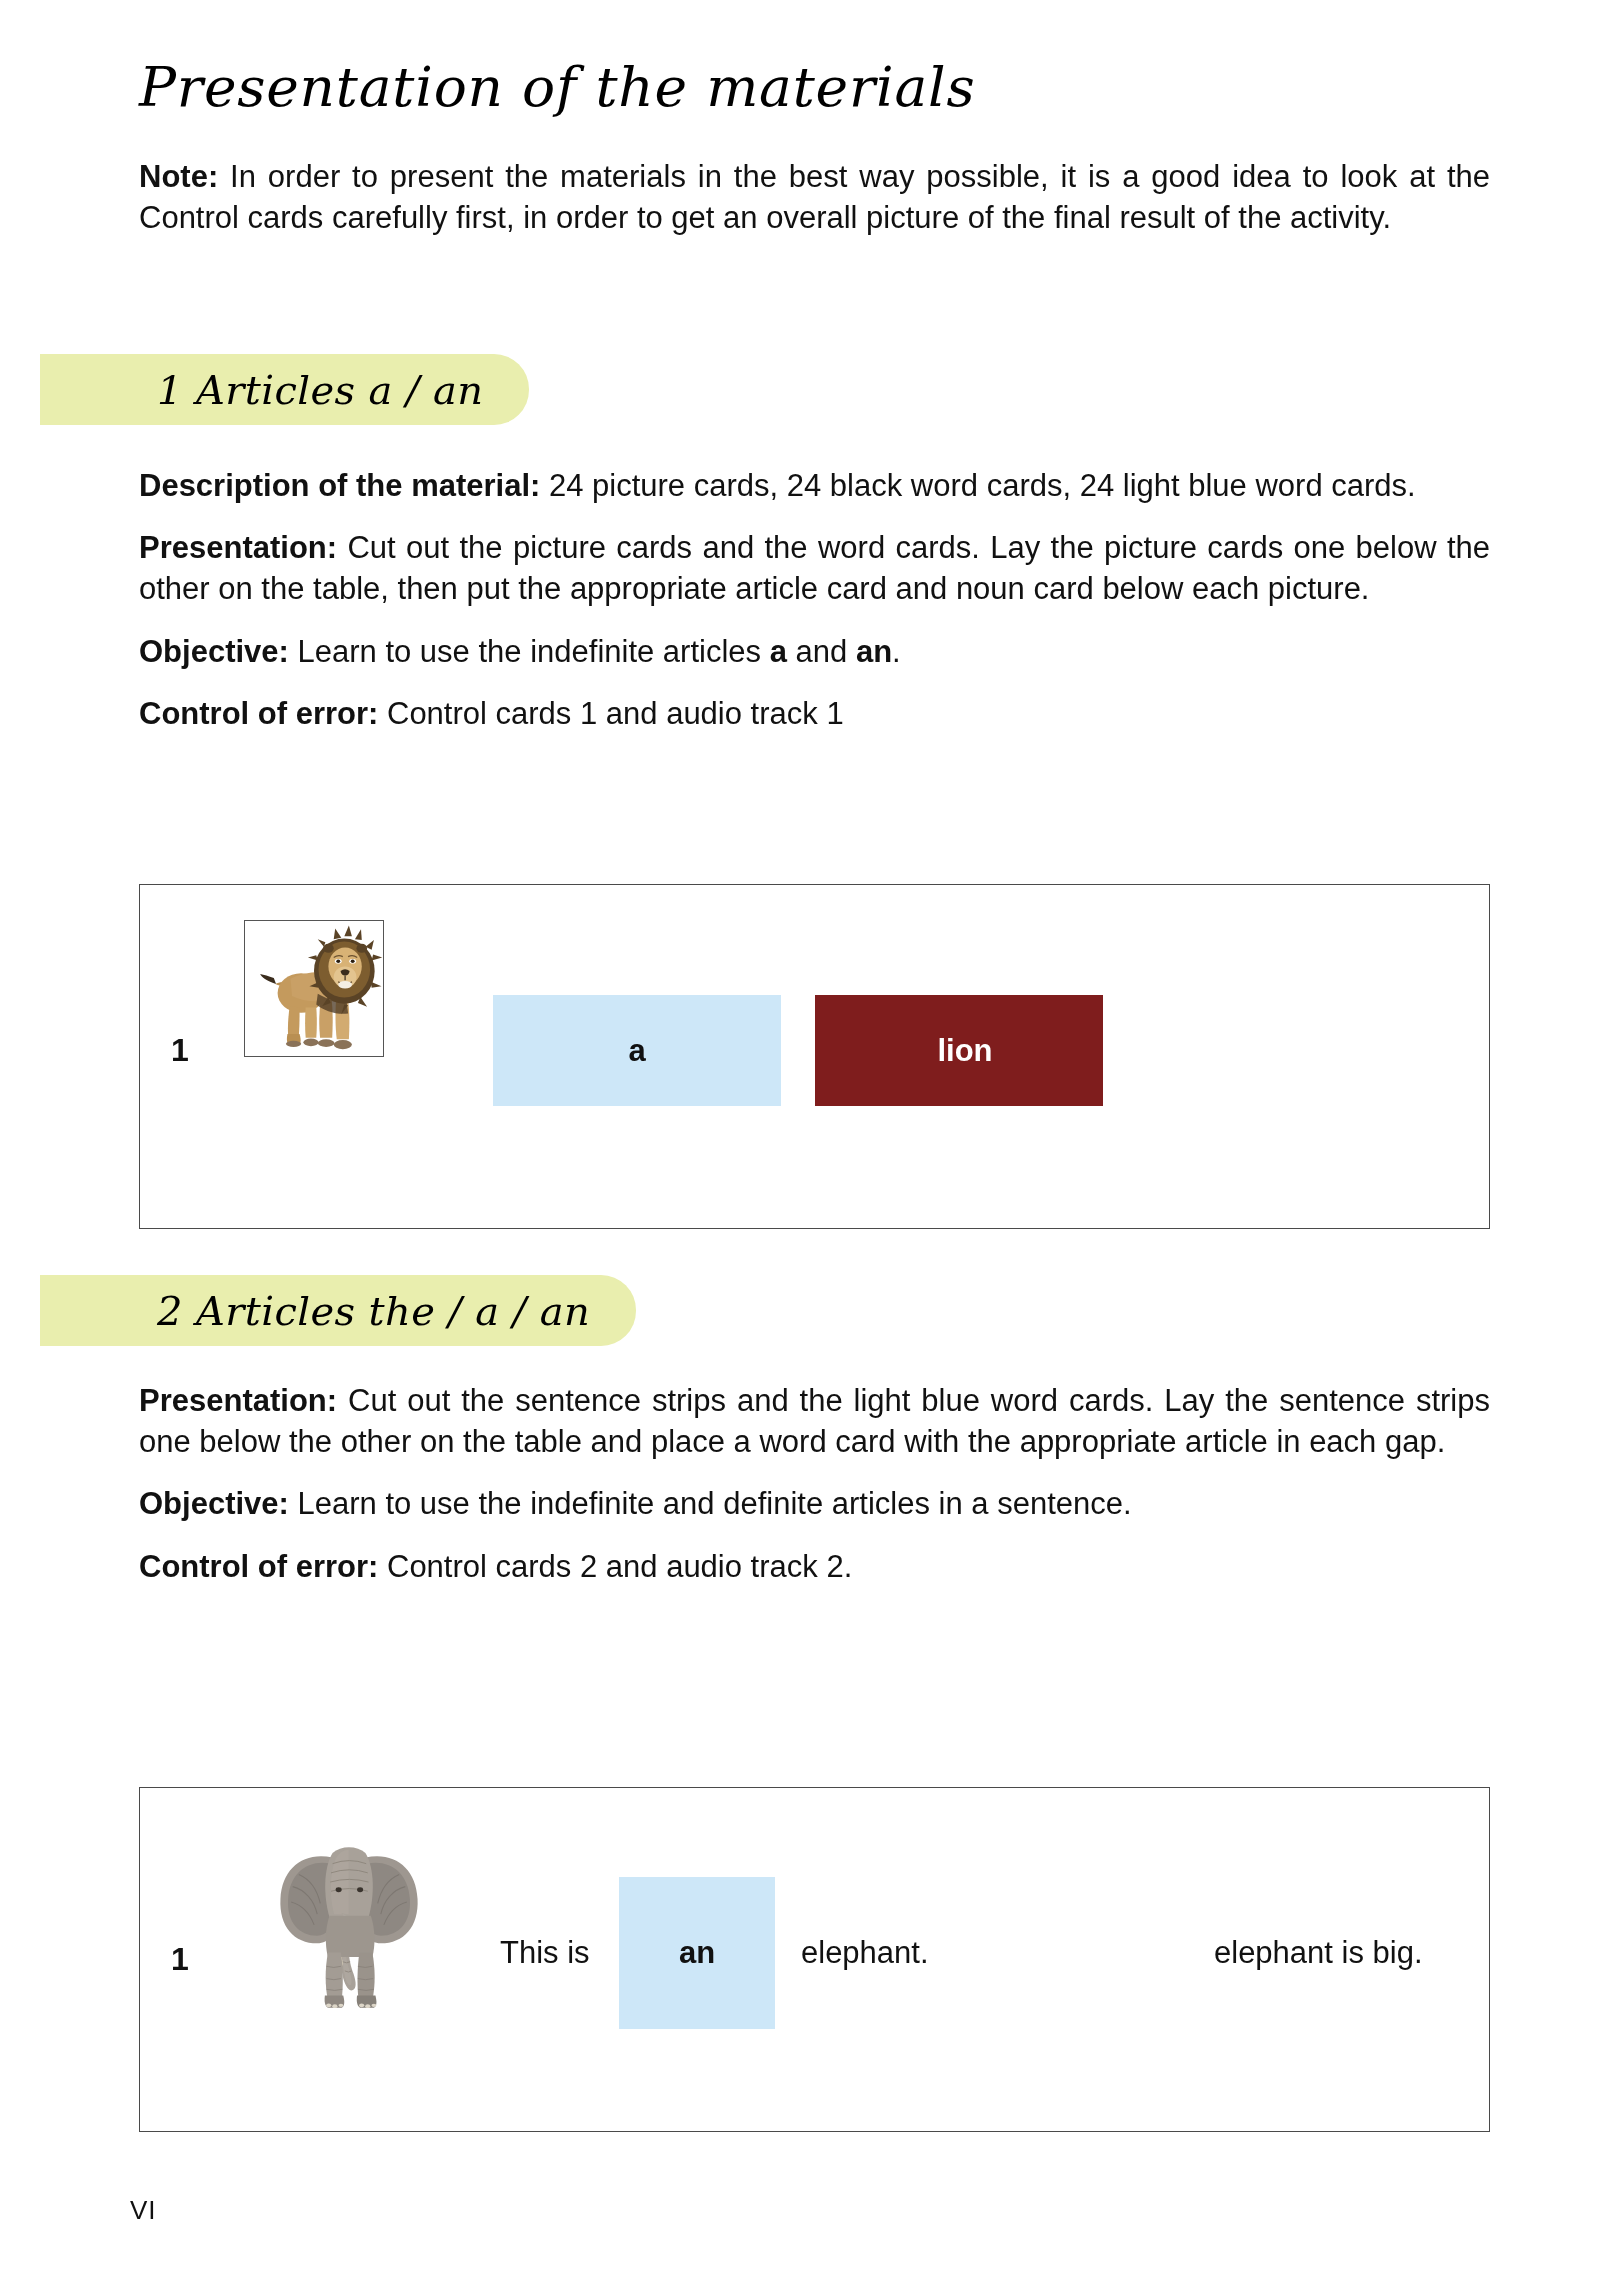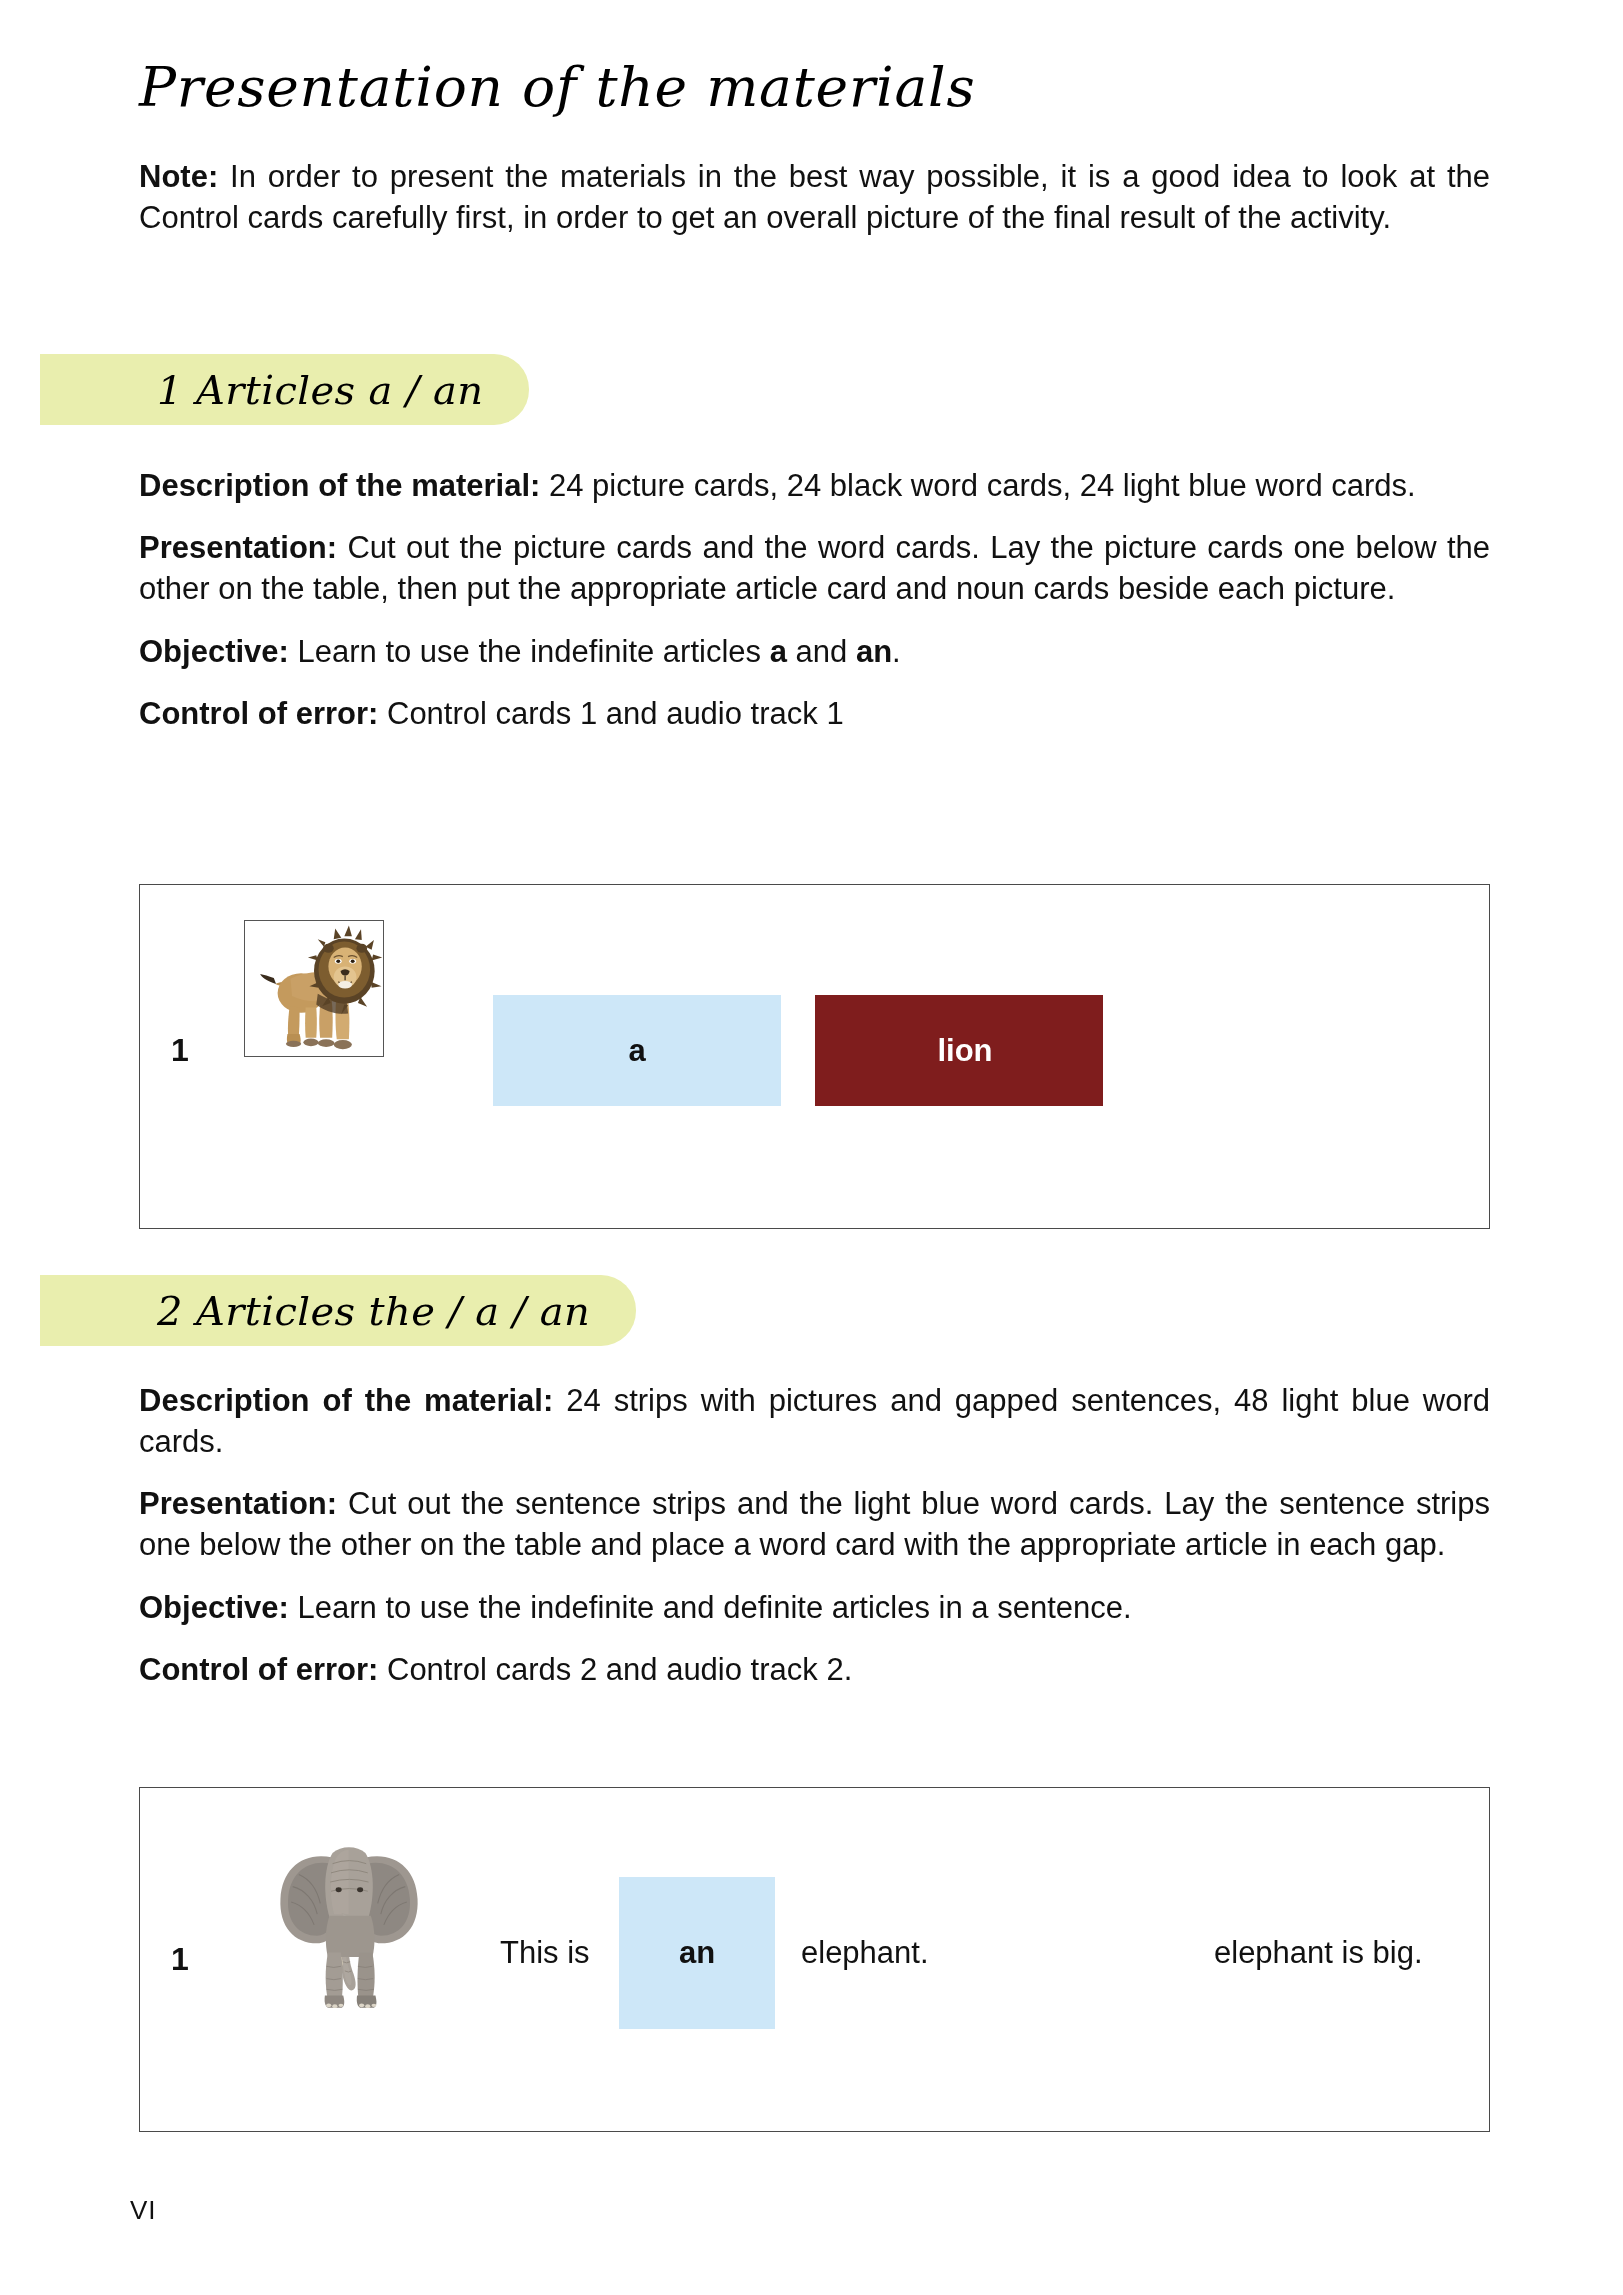--- a/index.html
+++ b/index.html
@@ -144,21 +144,21 @@
   <div class="col" style="top:157px;">
     <p class="body"><b>Note:</b><span> In order to present the materials in the best way possible, it is a good idea to look at the Control cards carefully first, in order to get an overall picture of the final result of the activity.</span></p>
   </div>
 
   <div class="banner" style="top:354px;">
     <span class="banner-label">1 Articles a / an</span>
   </div>
 
   <div class="col" style="top:466px;">
     <p class="body"><b>Description of the material:</b><span> 24 picture cards, 24 black word cards, 24 light blue word cards.</span></p>
-    <p class="body"><b>Presentation:</b><span> Cut out the picture cards and the word cards. Lay the picture cards one below the other on the table, then put the appropriate article card and noun cards beside each picture.</span></p>
+    <p class="body"><b>Presentation:</b><span> Cut out the picture cards and the word cards. Lay the picture cards one below the other on the table, then put the appropriate article card and noun card below each picture.</span></p>
     <p class="body"><b>Objective:</b><span> Learn to use the indefinite articles </span><b>a</b><span> and </span><b>an</b><span>.</span></p>
     <p class="body"><b>Control of error:</b><span> Control cards 1 and audio track 1</span></p>
   </div>
 
   <div class="example-box" style="left:115px; top:884px; width:1351px; height:345px;">
 
     <span class="row-num" style="left:31px; top:147px;">1</span>
 
     <div class="pic-card" style="left:104px; top:35px; width:140px; height:137px;">
       <svg viewBox="0 0 182 178" xmlns="http://www.w3.org/2000/svg">
@@ -229,21 +229,20 @@
     <div class="word-card black" style="left:675px; top:110px; width:288px; height:111px;">
       <span>lion</span>
     </div>
   </div>
 
   <div class="banner" style="top:1275px;">
     <span class="banner-label">2 Articles the / a / an</span>
   </div>
 
   <div class="col" style="top:1381px;">
-    <p class="body"><b>Description of the material:</b><span> 24 strips with pictures and gapped sentences, 48 light blue word cards.</span></p>
     <p class="body"><b>Presentation:</b><span> Cut out the sentence strips and the light blue word cards. Lay the sentence strips one below the other on the table and place a word card with the appropriate article in each gap.</span></p>
     <p class="body"><b>Objective:</b><span> Learn to use the indefinite and definite articles in a sentence.</span></p>
     <p class="body"><b>Control of error:</b><span> Control cards 2 and audio track 2.</span></p>
   </div>
 
   <div class="example-box" style="left:115px; top:1787px; width:1351px; height:345px;">
 
     <span class="row-num" style="left:31px; top:153px;">1</span>
 
     <div class="pic-plain" style="left:119px; top:48px; width:180px; height:184px;">

